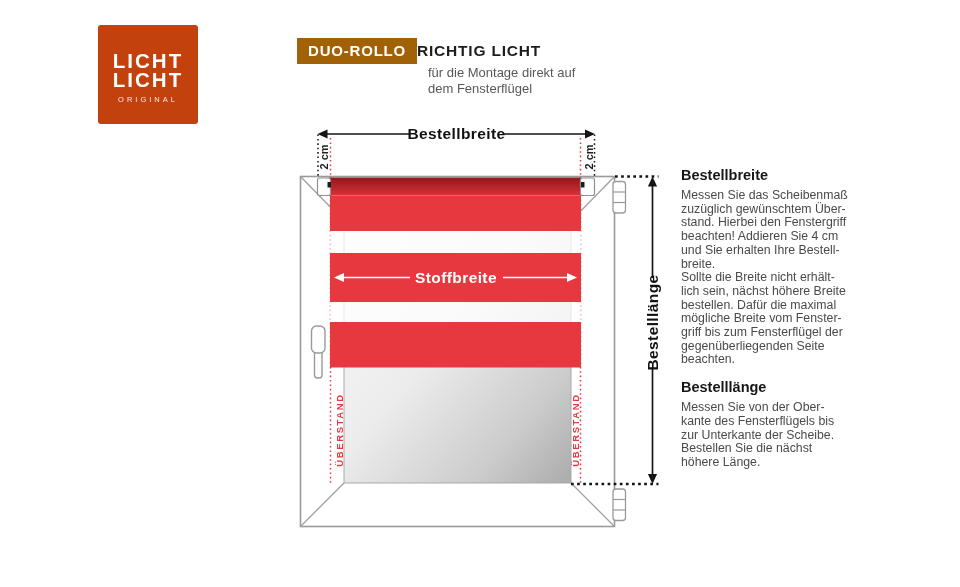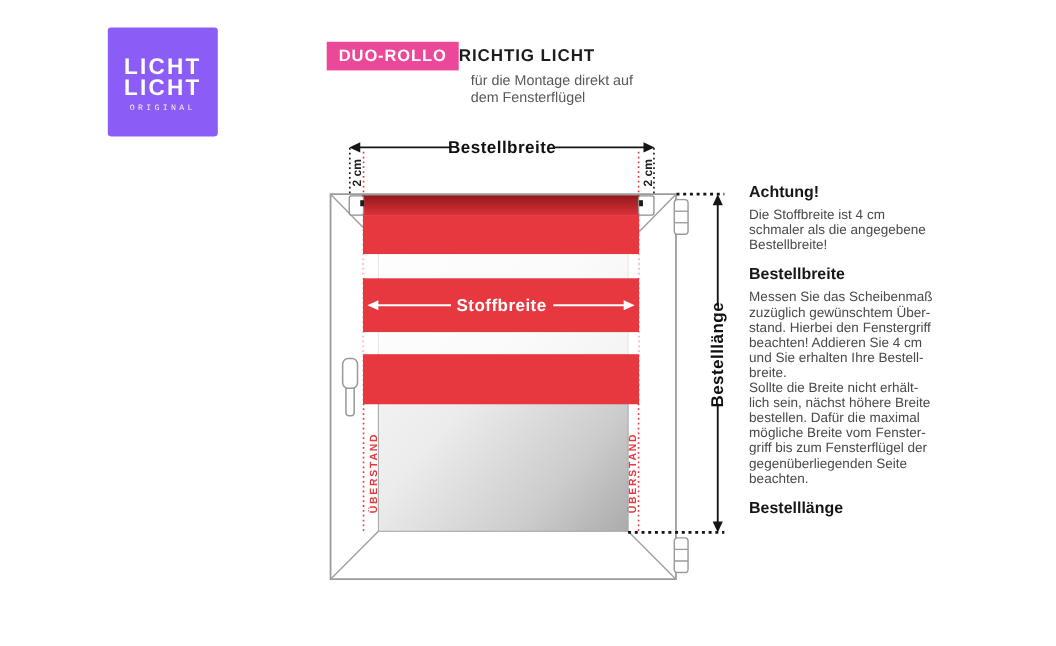--- a/index.html
+++ b/index.html
@@ -1,26 +1,26 @@
 <!DOCTYPE html>
 <html><head>
 <meta charset="utf-8">
 <style>
   html,body{margin:0;padding:0;background:#ffffff;}
   body{font-family:"Liberation Sans", sans-serif;}
   .page{position:relative;width:960px;height:587px;background:#fff;overflow:hidden;}
 
   
-  .logo{position:absolute;left:98px;top:25px;width:100px;height:99px;background:#8b5cf6;
+  .logo{position:absolute;left:98px;top:25px;width:100px;height:99px;background:#c2410c;
         border-radius:3px;color:#fff;text-align:center;box-sizing:border-box;padding-top:26px;}
   .logo-line{font-size:20.5px;font-weight:700;letter-spacing:2px;line-height:19px;}
-  .logo-tag{font-size:7.5px;letter-spacing:3px;margin-top:6px;font-weight:400;color:#ffe9e9;font-family:Liberation Mono, monospace;}
+  .logo-tag{font-size:7.5px;letter-spacing:3px;margin-top:6px;font-weight:400;color:#ffe9e9;}
 
   
-  .badge{position:absolute;left:297px;top:38px;background:#ec4899;color:#fff;
+  .badge{position:absolute;left:297px;top:38px;background:#a16207;color:#fff;
          font-size:15px;font-weight:700;letter-spacing:0.8px;padding:4px 11px 5px;}
   .title{position:absolute;left:417px;top:42px;font-size:15.5px;font-weight:700;
          letter-spacing:0.8px;color:#1d1d1d;}
   .subtitle{position:absolute;left:428px;top:65px;font-size:13px;line-height:15.5px;
          color:#585858;white-space:pre-line;}
 
   
   .info{position:absolute;left:681px;top:167px;width:178px;}
   .info h3{font-size:14.5px;font-weight:700;color:#161616;margin:12px 0 5px 0;line-height:17px;}
   .info section:first-child h3{margin-top:0;}
@@ -139,39 +139,38 @@
       <line x1="652.5" y1="185" x2="652.5" y2="278" stroke="#151515" stroke-width="1.7"></line>
       <line x1="652.5" y1="367" x2="652.5" y2="476" stroke="#151515" stroke-width="1.7"></line>
       <path d="M652.5 176.5 l-4.6 10 h9.2 z" fill="#151515"></path>
       <path d="M652.5 484 l-4.6 -10 h9.2 z" fill="#151515"></path>
       <text class="dim-label" transform="translate(657.5 322.5) rotate(-90)" text-anchor="middle">Bestelllänge</text>
     </g>
   </svg>
 
   <div class="info">
     <section>
-      <h3>Achtung!</h3>
-      <p>Die Stoffbreite ist 4 cm
-schmaler als die angegebene
-Bestellbreite!</p>
-    </section>
-    <section>
       <h3>Bestellbreite</h3>
       <p>Messen Sie das Scheibenmaß
 zuzüglich gewünschtem Über-
 stand. Hierbei den Fenstergriff
 beachten! Addieren Sie 4 cm
 und Sie erhalten Ihre Bestell-
 breite.
 Sollte die Breite nicht erhält-
 lich sein, nächst höhere Breite
 bestellen. Dafür die maximal
 mögliche Breite vom Fenster-
 griff bis zum Fensterflügel der
 gegenüberliegenden Seite
 beachten.</p>
     </section>
     <section>
       <h3>Bestelllänge</h3>
+      <p>Messen Sie von der Ober-
+kante des Fensterflügels bis
+zur Unterkante der Scheibe.
+Bestellen Sie die nächst
+höhere Länge.</p>
     </section>
   </div>
 
 </div>
 
 </body></html>

